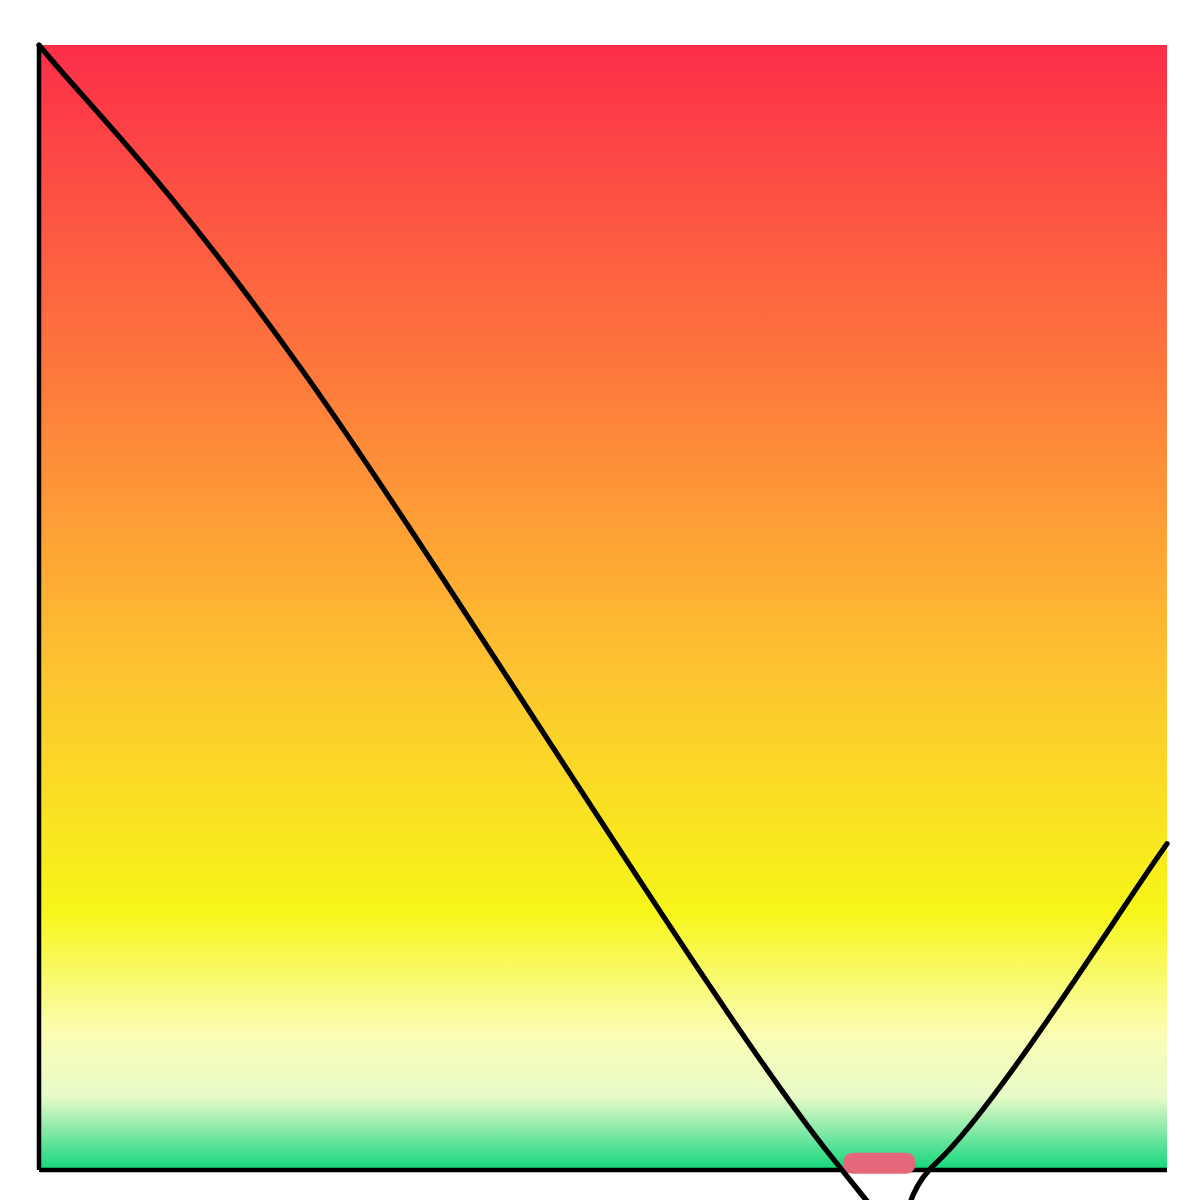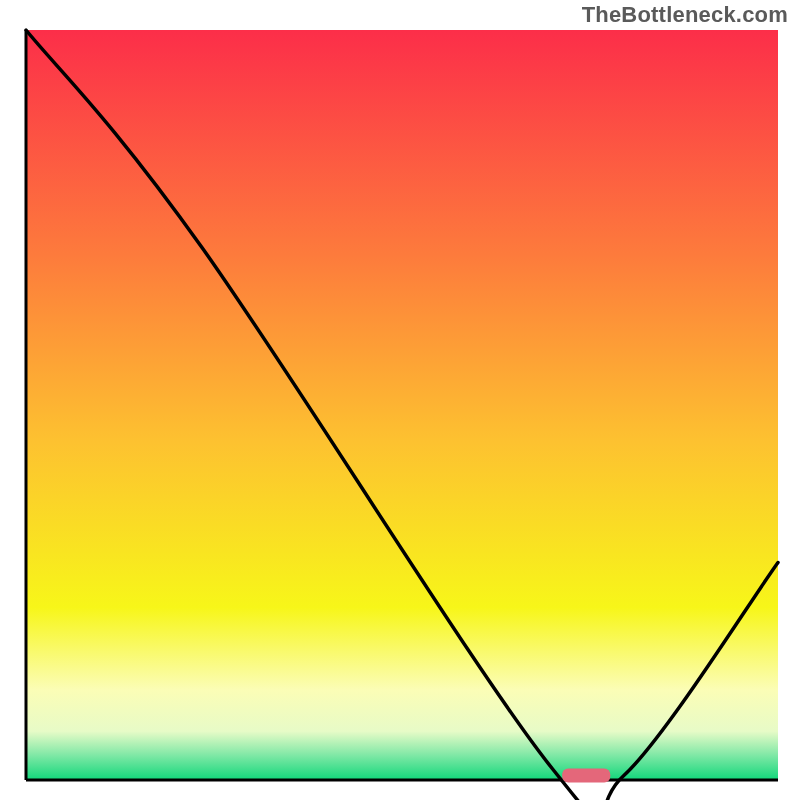--- a/index.html
+++ b/index.html
@@ -25,21 +25,20 @@
     letter-spacing: 0.2px;
   }
   svg {
     display: block;
   }
 </style>
 </head>
 <body>
 
 <div class="container">
-  <div class="watermark">TheBottleneck.com</div>
   <svg id="chart-svg" width="800" height="800" viewBox="0 0 800 800">
     <defs>
       <linearGradient id="bg-grad" x1="0" y1="0" x2="0" y2="1">
           <stop offset="0%" stop-color="#fc2e49"></stop>
           <stop offset="30%" stop-color="#fd7b3c"></stop>
           <stop offset="55.00000000000001%" stop-color="#fdc230"></stop>
           <stop offset="77%" stop-color="#f7f619"></stop>
           <stop offset="88%" stop-color="#fbfdb6"></stop>
           <stop offset="93.5%" stop-color="#e7fbc7"></stop>
           <stop offset="96.5%" stop-color="#86e9a8"></stop>

